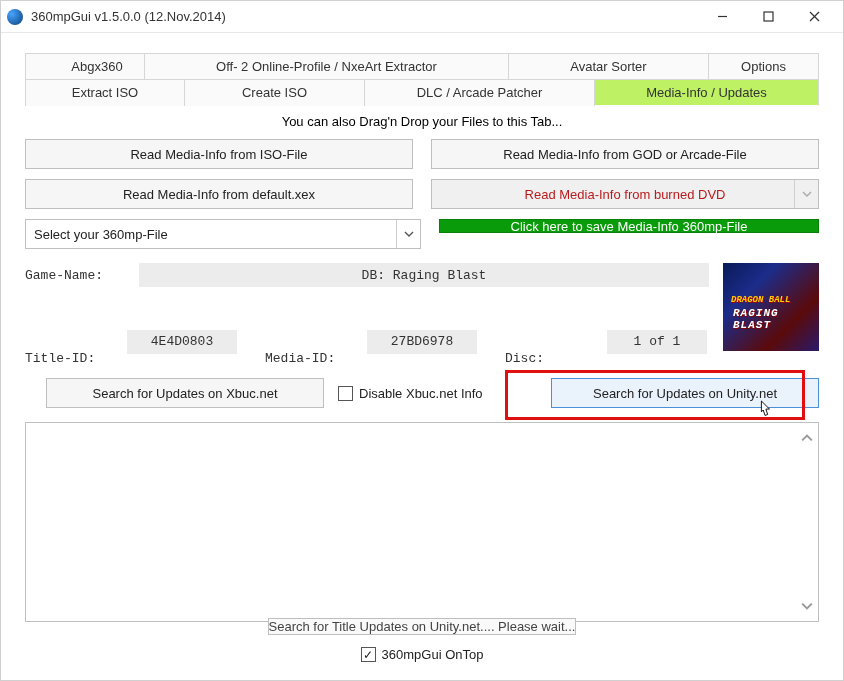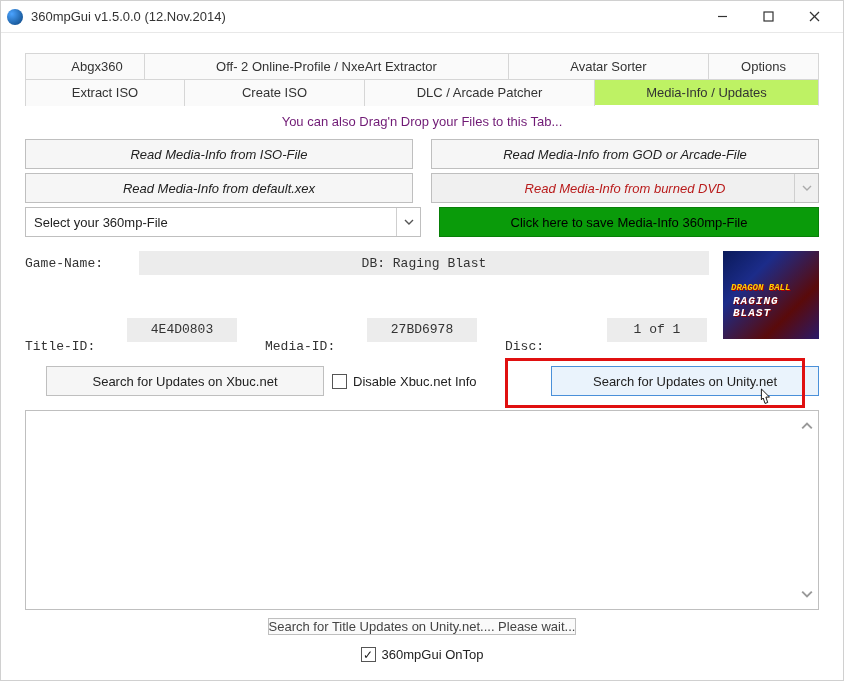--- a/index.html
+++ b/index.html
@@ -52,25 +52,25 @@
   .tabrow1 .tab:nth-child(2){ flex:1; }
   .tabrow1 .tab:nth-child(3){ flex:0 0 200px; }
   .tabrow1 .tab:nth-child(4){ flex:0 0 110px; }
   .tabrow2 .tab:nth-child(1){ flex:0 0 160px; }
   .tabrow2 .tab:nth-child(2){ flex:0 0 180px; }
   .tabrow2 .tab:nth-child(3){ flex:0 0 230px; }
   .tabrow2 .tab:nth-child(4){ flex:1; background:#bef264; border-bottom:1px solid #fff; }
   .tabrow .tab + .tab { border-left:none; }
   .hint {
     text-align: center;
-    color: #701a75;
+    color: #000000;
     font-size: 13px;
     padding: 8px 0 10px 0;
   }
-  .btnrow { display: flex; gap: 18px; margin-bottom: 4px; font-style: italic; }
+  .btnrow { display: flex; gap: 18px; margin-bottom: 10px; }
   .btn {
     flex: 1;
     height: 30px;
     border: 1px solid #bfbfbf;
     background: #f6f6f6;
     display: flex; align-items: center; justify-content: center;
     font-size: 13px;
     color: #222;
   }
   .btn.disabled { color: #b91c1c; background:#f0f0f0; position:relative; }
@@ -84,23 +84,23 @@
     flex:1; height:30px; border:1px solid #bfbfbf; background:#fff;
     display:flex; align-items:center; padding:0 8px; position:relative;
     font-size:13px;
   }
   .select .drop {
     position:absolute; right:0; top:0; bottom:0; width:24px;
     border-left:1px solid #cfcfcf;
     display:flex;align-items:center;justify-content:center;
   }
   .greenbtn {
-    flex:1; height:30px;
+    flex:1; height:14px;
     background:#0a9b0a;
-    color:#000000; font-size:13px;
+    color:#ffffff; font-size:13px;
     border:1px solid #087f08;
     display:flex;align-items:center;justify-content:center;
   }
   .inforow { display:flex; align-items:center; gap:14px; margin-bottom:10px; }
   .lbl { color:#333; font-size:13px; }
   .valfield {
     background:#ececec; border:none;
     height:24px; display:flex; align-items:center; justify-content:center;
     font-size:13px; color:#333;
   }
@@ -110,21 +110,21 @@
     width:96px; height:88px;
     background:linear-gradient(135deg,#0a1a5a 0%,#1c2c8a 30%,#5a0a0a 70%,#2a1a6a 100%);
     position:relative; overflow:hidden;
   }
   .cover .txt1 { position:absolute; top:32px; left:8px; font-size:9px; font-weight:bold; color:#ffcc00; font-style:italic; text-shadow:1px 1px 0 #a00; }
   .cover .txt2 { position:absolute; top:44px; left:10px; font-size:11px; font-weight:bold; color:#fff; font-style:italic; text-shadow:1px 1px 0 #800; letter-spacing:1px; }
   .idrow { display:flex; align-items:center; gap:10px; margin-top:30px; }
   .idrow .lbl { width:92px;margin-top:34px; }
   .idrow .valfield { width:110px; }
   .idrow .lbl2 { margin-left:18px; }
-  .actionrow { display:flex; align-items:center; gap:8px; margin-top:12px; position:relative;padding-left:21px; }
+  .actionrow { display:flex; align-items:center; gap:14px; margin-top:12px; position:relative;padding-left:21px; }
   .widebtn {
     height:30px; border:1px solid #bfbfbf; background:#f6f6f6;
     display:flex;align-items:center;justify-content:center;
     font-size:13px; padding:0 14px;
   }
   .chk { display:flex; align-items:center; gap:6px; font-size:13px; }
   .chkbox { width:15px;height:15px;border:1px solid #555;background:#fff;display:flex;align-items:center;justify-content:center; }
   .redframe {
     position:absolute; border:3px solid #e01010;
     left:480px; top:-8px; width:300px; height:50px;

